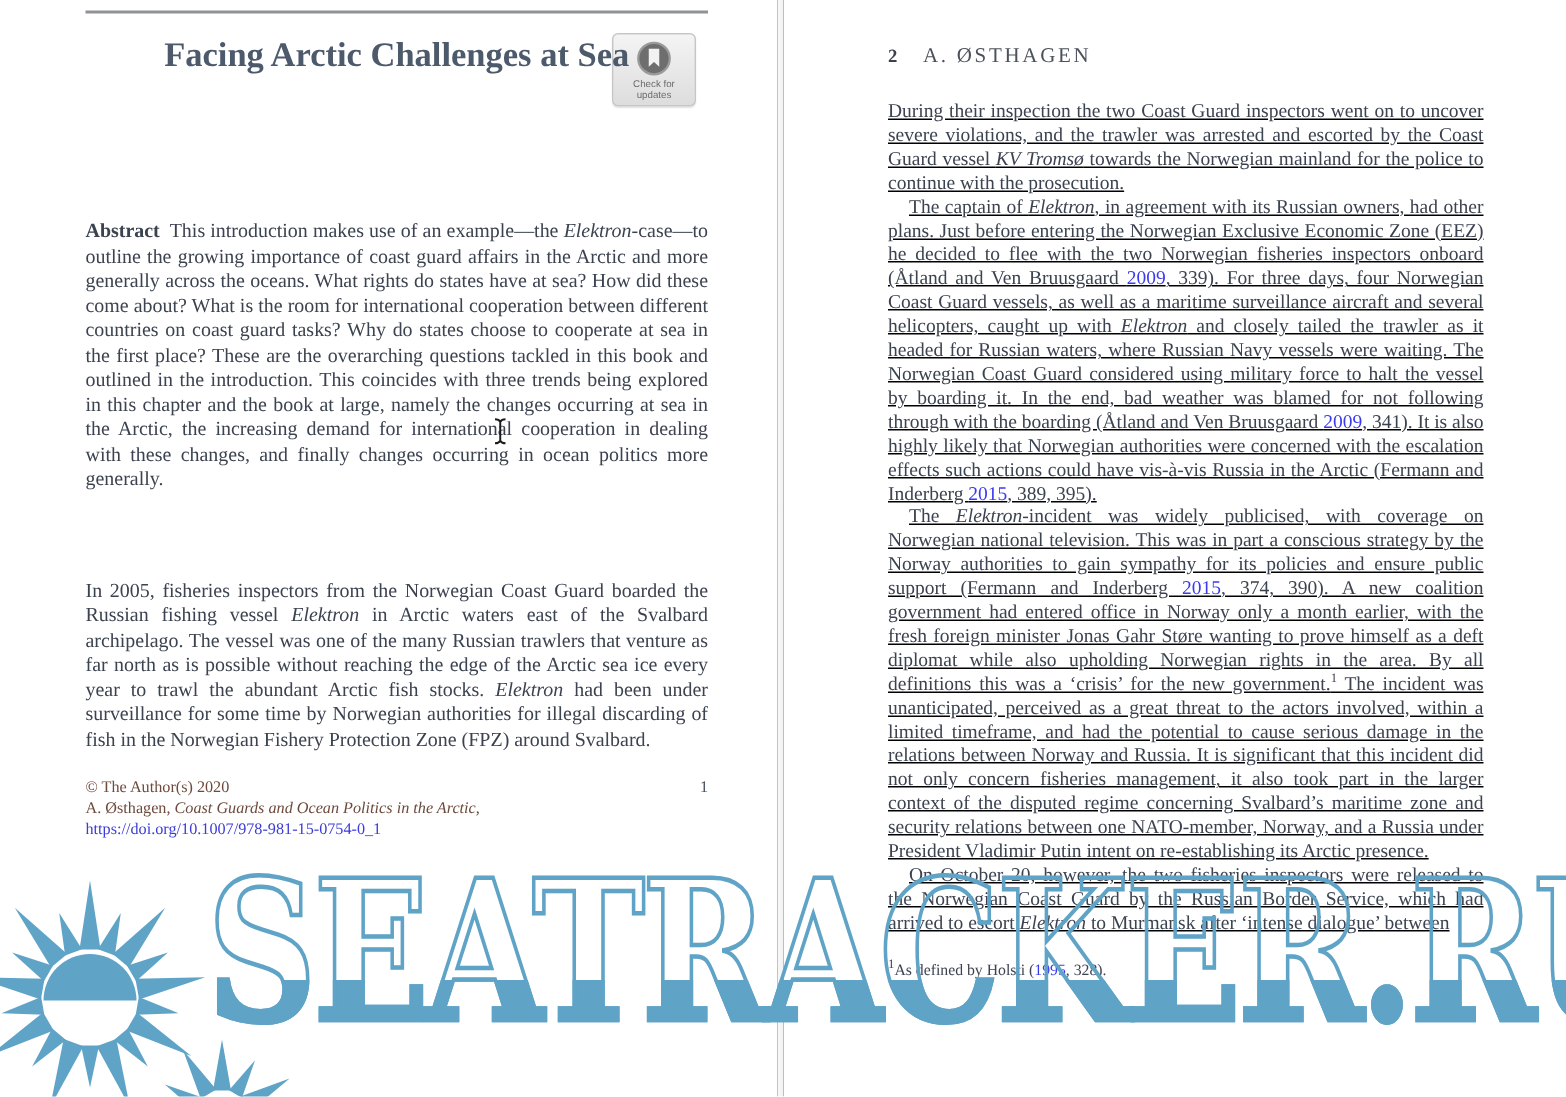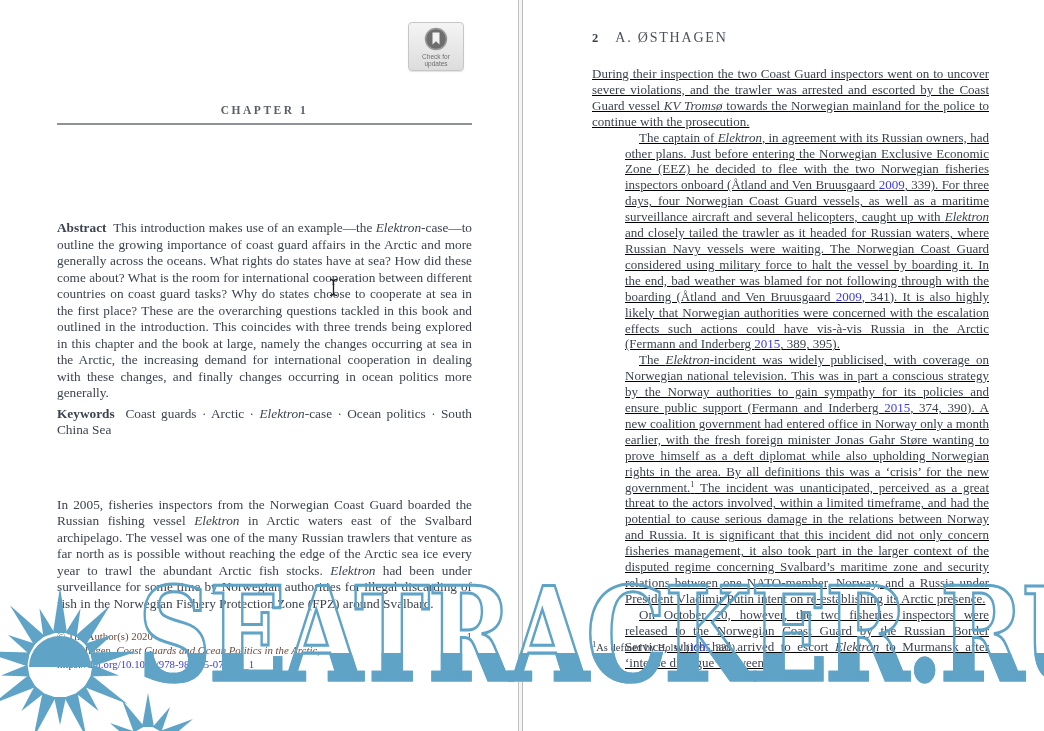--- a/index.html
+++ b/index.html
@@ -50,21 +50,21 @@
 
   
   .right-col{position:absolute;left:67px;top:0;width:397px;}
   .running-head{margin-top:30px;display:flex;align-items:baseline;gap:17px;}
   .rh-num{font-size:12.5px;font-weight:700;color:#3b424d;}
   .rh-text{font-size:14px;letter-spacing:1.8px;color:#4c525b;}
   .rp-body{margin-top:20px;text-decoration:underline;}
   .rp-body p{
     margin:0;font-size:13px;line-height:15.9px;text-align:justify;color:#3c4350;
   }
-  .rp-body p.indent{text-indent:14px;margin-left:33px;}
+  .rp-body p.indent{text-indent:14px;}
   sup{font-size:8.5px;line-height:0;}
   .ref-link{color:#3a3aef;text-decoration:none;cursor:pointer;}
   .footnote-block{position:absolute;left:67px;top:641px;width:397px;}
   .footnote{font-size:10.5px;line-height:13px;color:#3c4350;}
 
   .it{font-style:italic;}
   .bd{font-weight:700;margin-top:28px;}
 
   
   .watermark{position:absolute;left:0;top:0;width:1044px;height:731px;pointer-events:none;z-index:6;}
@@ -97,25 +97,24 @@
         <circle cx="12" cy="12" r="10.5" fill="none" stroke="#9a9a9a" stroke-width="1.5"></circle>
         <path d="M8.5 5.5 h7 v12 l-3.5 -3.2 -3.5 3.2 z" fill="#f2f2f2"></path>
       </svg>
       <div class="badge-text">
         <div>Check for</div>
         <div>updates</div>
       </div>
     </div>
 
     <div class="left-col">
-      <div class="chapter-label">CHAPTER 1</div>
       <div class="chapter-rule"></div>
+      <h1 class="chapter-title">Facing Arctic Challenges at Sea</h1>
 
       <p class="abstract"><span class="bd">Abstract</span><span>&nbsp; This introduction makes use of an example—the </span><span class="it">Elektron</span><span>-case—to outline the growing importance of coast guard affairs in the Arctic and more generally across the oceans. What rights do states have at sea? How did these come about? What is the room for international cooperation between different countries on coast guard tasks? Why do states choose to cooperate at sea in the first place? These are the overarching questions tackled in this book and outlined in the introduction. This coincides with three trends being explored in this chapter and the book at large, namely the changes occurring at sea in the Arctic, the increasing demand for international cooperation in dealing with these changes, and finally changes occurring in ocean politics more generally.</span></p>
-      <p class="keywords"><span class="bd">Keywords</span><span>&nbsp; Coast guards · Arctic · </span><span class="it">Elektron</span><span>-case · Ocean politics · South China Sea</span></p>
       <p class="body-para"><span>In 2005, fisheries inspectors from the Norwegian Coast Guard boarded the Russian fishing vessel </span><span class="it">Elektron</span><span> in Arctic waters east of the Svalbard archipelago. The vessel was one of the many Russian trawlers that venture as far north as is possible without reaching the edge of the Arctic sea ice every year to trawl the abundant Arctic fish stocks. </span><span class="it">Elektron</span><span> had been under surveillance for some time by Norwegian authorities for illegal discarding of fish in the Norwegian Fishery Protection Zone (FPZ) around Svalbard.</span></p>
 
       <div class="footer">
         <div class="footer-row">
           <span>© The Author(s) 2020</span>
           <span class="pageno">1</span>
         </div>
         <div><span>A. Østhagen, </span><span class="it">Coast Guards and Ocean Politics in the Arctic,</span></div>
         <a class="doi-link">https://doi.org/10.1007/978-981-15-0754-0_1</a>
       </div>

